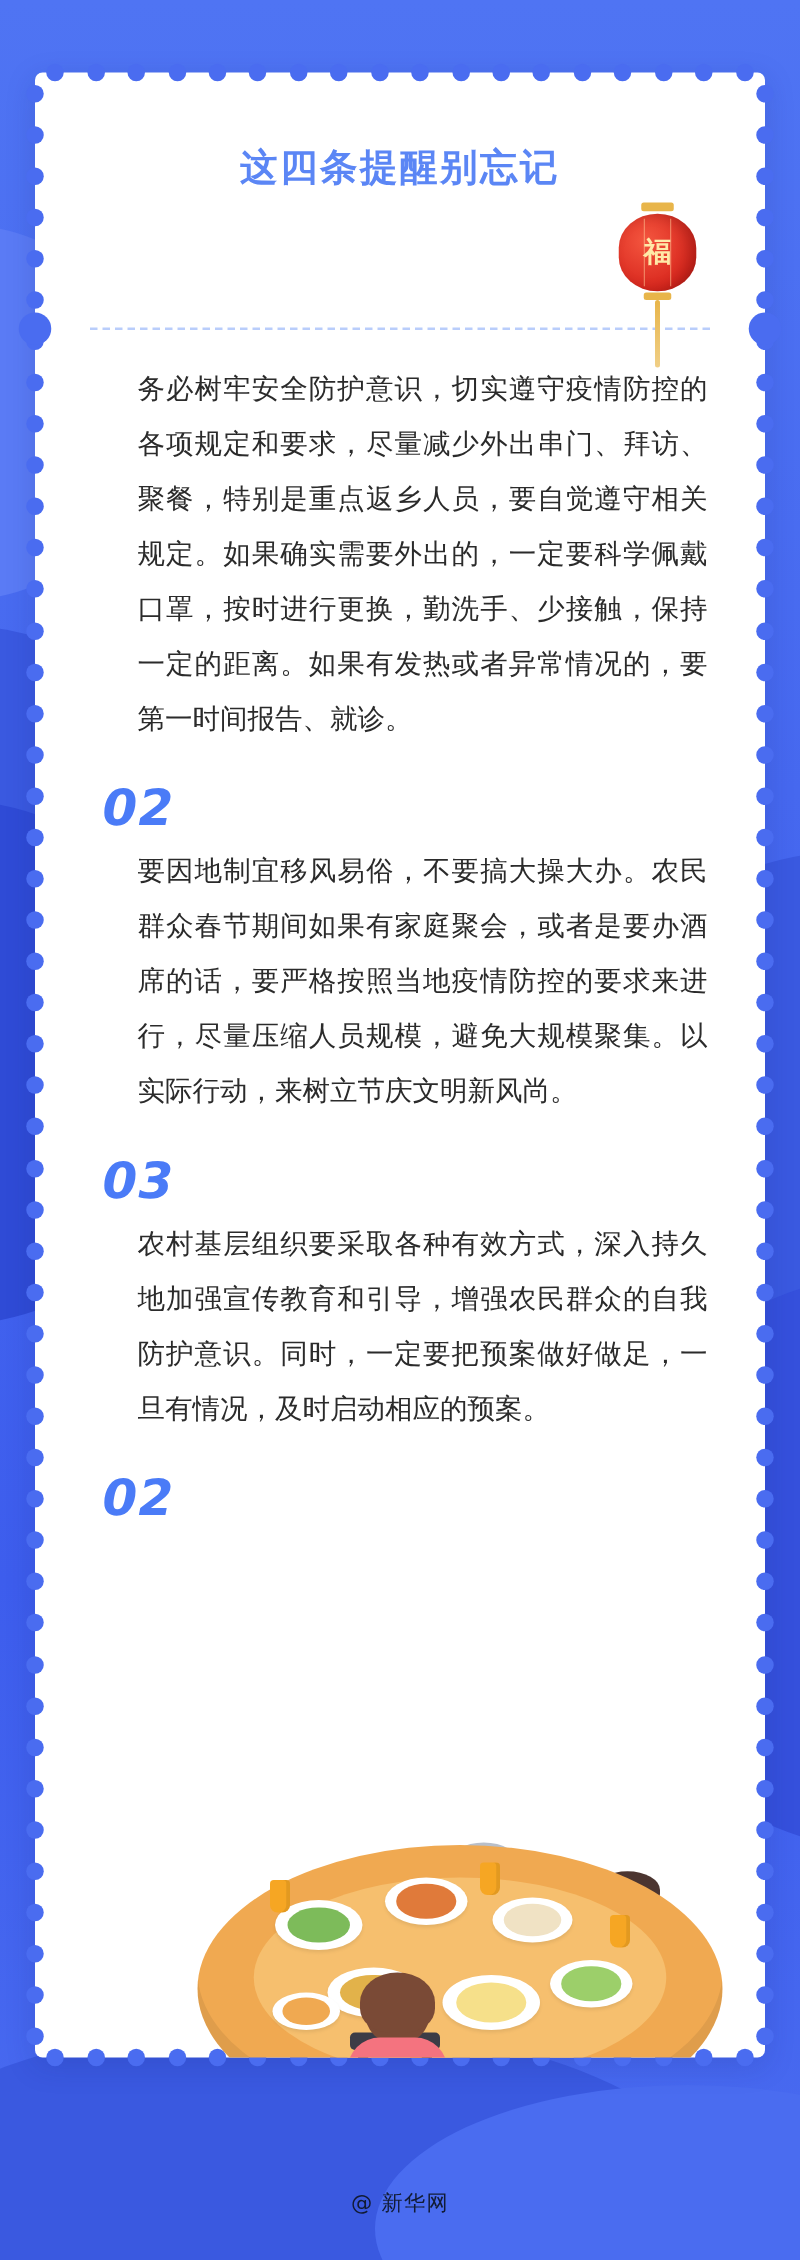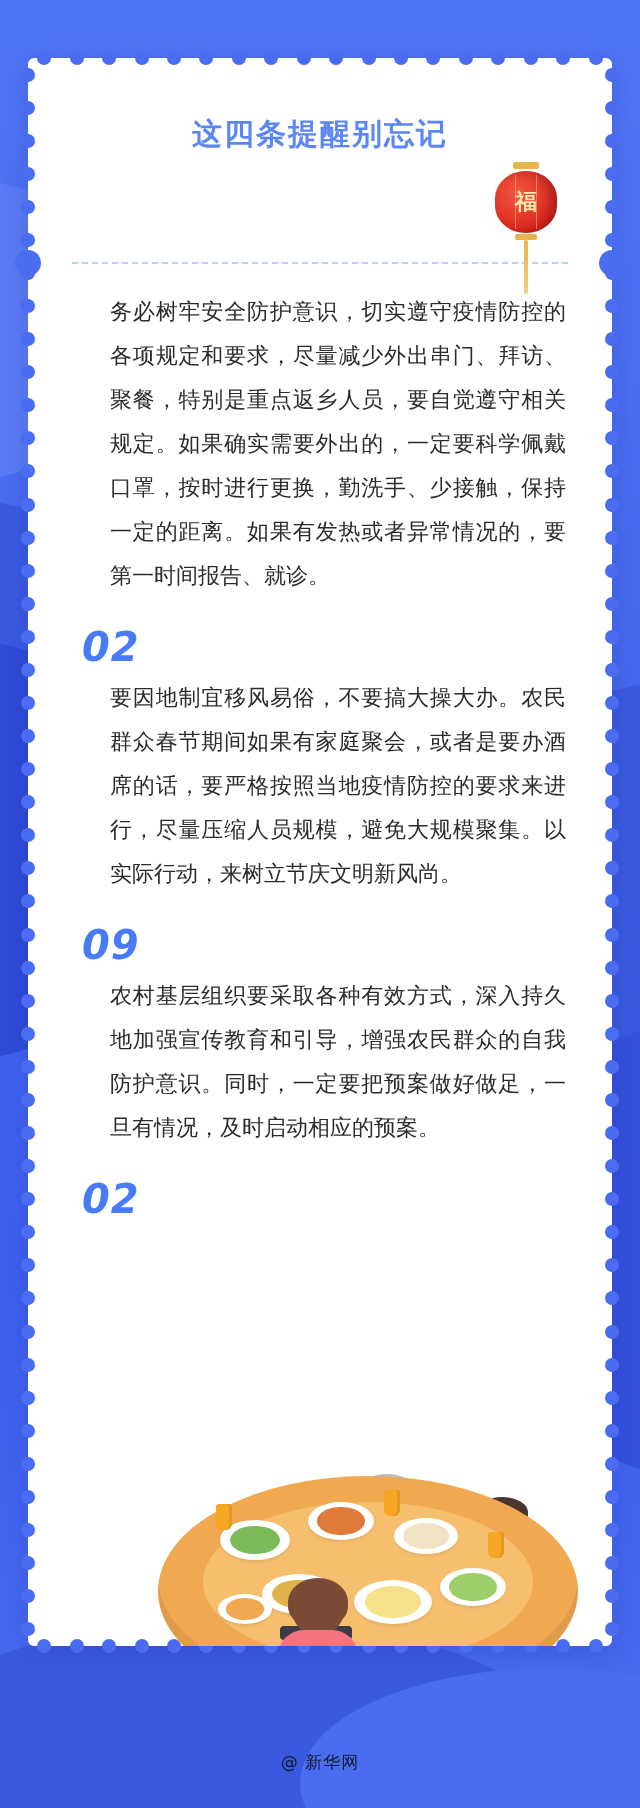--- a/index.html
+++ b/index.html
@@ -438,21 +438,21 @@
     <div class="section">
       <div class="sec-body">务必树牢安全防护意识，切实遵守疫情防控的各项规定和要求，尽量减少外出串门、拜访、聚餐，特别是重点返乡人员，要自觉遵守相关规定。如果确实需要外出的，一定要科学佩戴口罩，按时进行更换，勤洗手、少接触，保持一定的距离。如果有发热或者异常情况的，要第一时间报告、就诊。</div>
     </div>
 
     <div class="section">
       <div class="sec-num">02</div>
       <div class="sec-body">要因地制宜移风易俗，不要搞大操大办。农民群众春节期间如果有家庭聚会，或者是要办酒席的话，要严格按照当地疫情防控的要求来进行，尽量压缩人员规模，避免大规模聚集。以实际行动，来树立节庆文明新风尚。</div>
     </div>
 
     <div class="section">
-      <div class="sec-num">09</div>
+      <div class="sec-num">03</div>
       <div class="sec-body">农村基层组织要采取各种有效方式，深入持久地加强宣传教育和引导，增强农民群众的自我防护意识。同时，一定要把预案做好做足，一旦有情况，及时启动相应的预案。</div>
     </div>
 
     <div class="section">
       <div class="sec-num">02</div>
     </div>
 
   </div>
 
   <div class="illustration">

